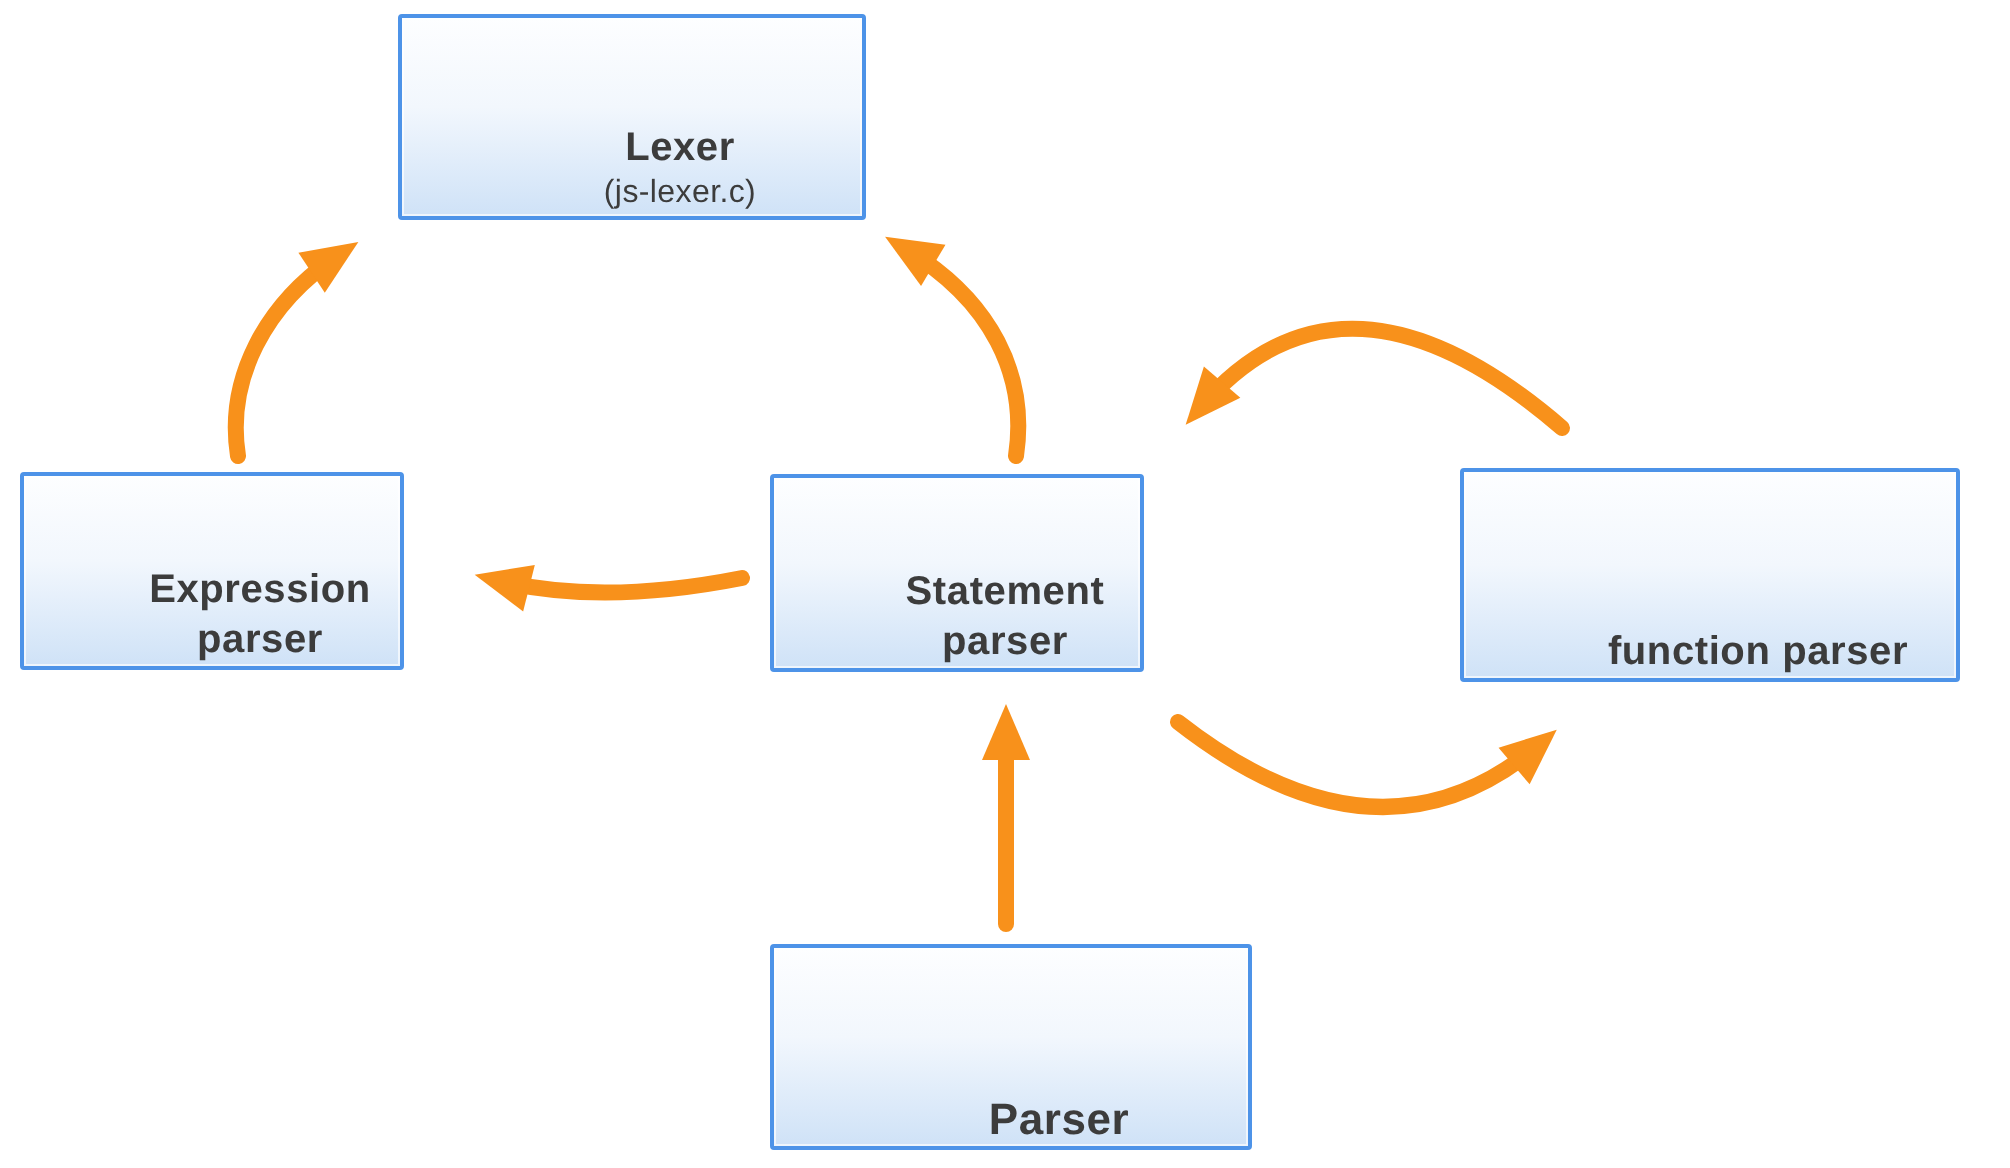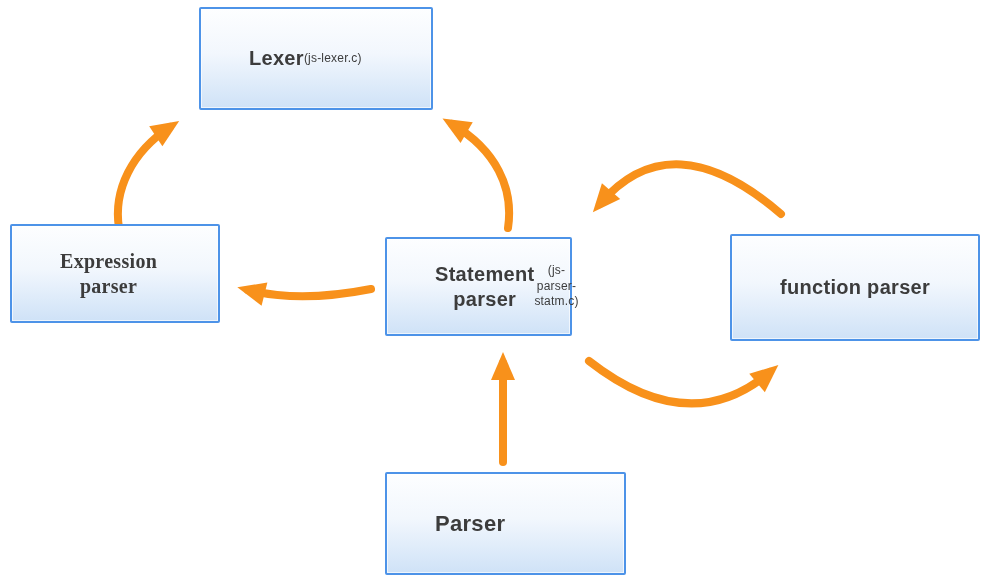--- a/index.html
+++ b/index.html
@@ -24,42 +24,42 @@
     pointer-events: none;
   }
   .node {
     position: absolute;
     box-sizing: border-box;
     border: 2px solid #4d93e8;
     border-radius: 2px;
     background: linear-gradient(to bottom, #fdfeff 0%, #f2f7fd 45%, #cfe2f7 100%);
     box-shadow: inset 0 0 0 1px rgba(255,255,255,0.65);
     display: flex;
-    flex-direction: row;
+    flex-direction: column;
     align-items: center;
-    justify-content: flex-start;
+    justify-content: flex-end;
     text-align: center;
     color: #3c3c3c;
     padding-left: 48px;
   }
   .node .title {
     font-size: 20px;
     font-weight: 700;
     line-height: 1.25;
     white-space: pre-line;
     letter-spacing: 0.3px;
   }
   .node .subtitle {
-    font-size: 12px;
+    font-size: 16px;
     font-weight: 400;
     line-height: 1.3;
     letter-spacing: 0.2px;
   }
   .node-lexer       { left: 199px; top: 7px;   width: 234px; height: 103px; }
-  .node-expression  { left: 10px;  top: 224px; width: 210px; height: 99px; font-family: Liberation Serif, serif;  }
+  .node-expression  { left: 10px;  top: 236px; width: 192px; height: 99px;  }
   .node-statement   { left: 385px; top: 237px; width: 187px; height: 99px;  }
   .node-function    { left: 730px; top: 234px; width: 250px; height: 107px; }
   .node-parser      { left: 385px; top: 472px; width: 241px; height: 103px; }
   .node-parser .title { font-size: 22px; }
   .node-function .subtitle { font-size: 16px; }
   .edge {
     fill: none;
     stroke: #f8911b;
     stroke-width: 8;
     stroke-linecap: round;
@@ -90,21 +90,20 @@
   </div>
 
   <div class="node node-expression">
     <div class="title">Expression
 parser</div>
   </div>
 
   <div class="node node-statement">
     <div class="title">Statement
 parser</div>
-    <div class="subtitle">(js-parser-statm.c)</div>
   </div>
 
   <div class="node node-function">
     <div class="title">function parser</div>
   </div>
 
   <div class="node node-parser">
     <div class="title">Parser</div>
   </div>
 

